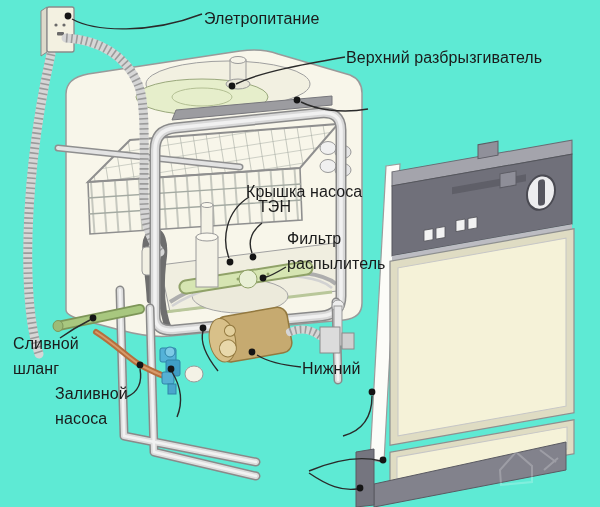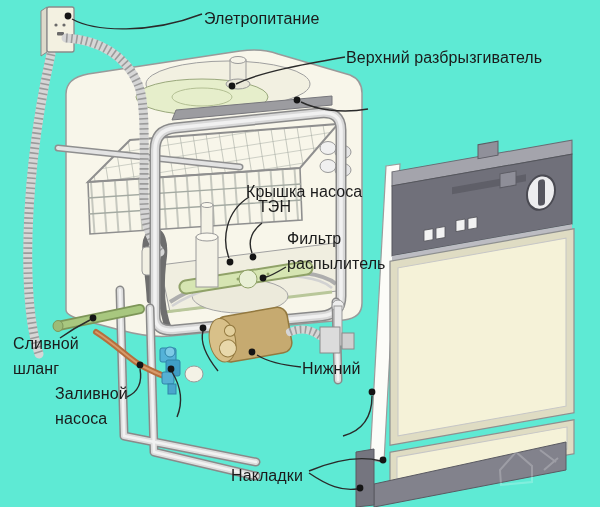--- a/index.html
+++ b/index.html
@@ -212,15 +212,14 @@
 <div class="lbl" style="left:346px;top:45px">Верхний разбрызгиватель</div>
 <div class="lbl" style="left:246px;top:179px">Крышка насоса</div>
 <div class="lbl" style="left:258px;top:194px">ТЭН</div>
 <div class="lbl" style="left:287px;top:226px">Фильтр
 распылитель</div>
 <div class="lbl" style="left:13px;top:331px">Сливной
 шланг</div>
 <div class="lbl" style="left:55px;top:381px">Заливной
 насоса</div>
 <div class="lbl" style="left:302px;top:356px">Нижний</div>
-<div class="lbl" style="left:231px;top:463px">Накладки</div>
 
 </div>
 
 </body></html>

